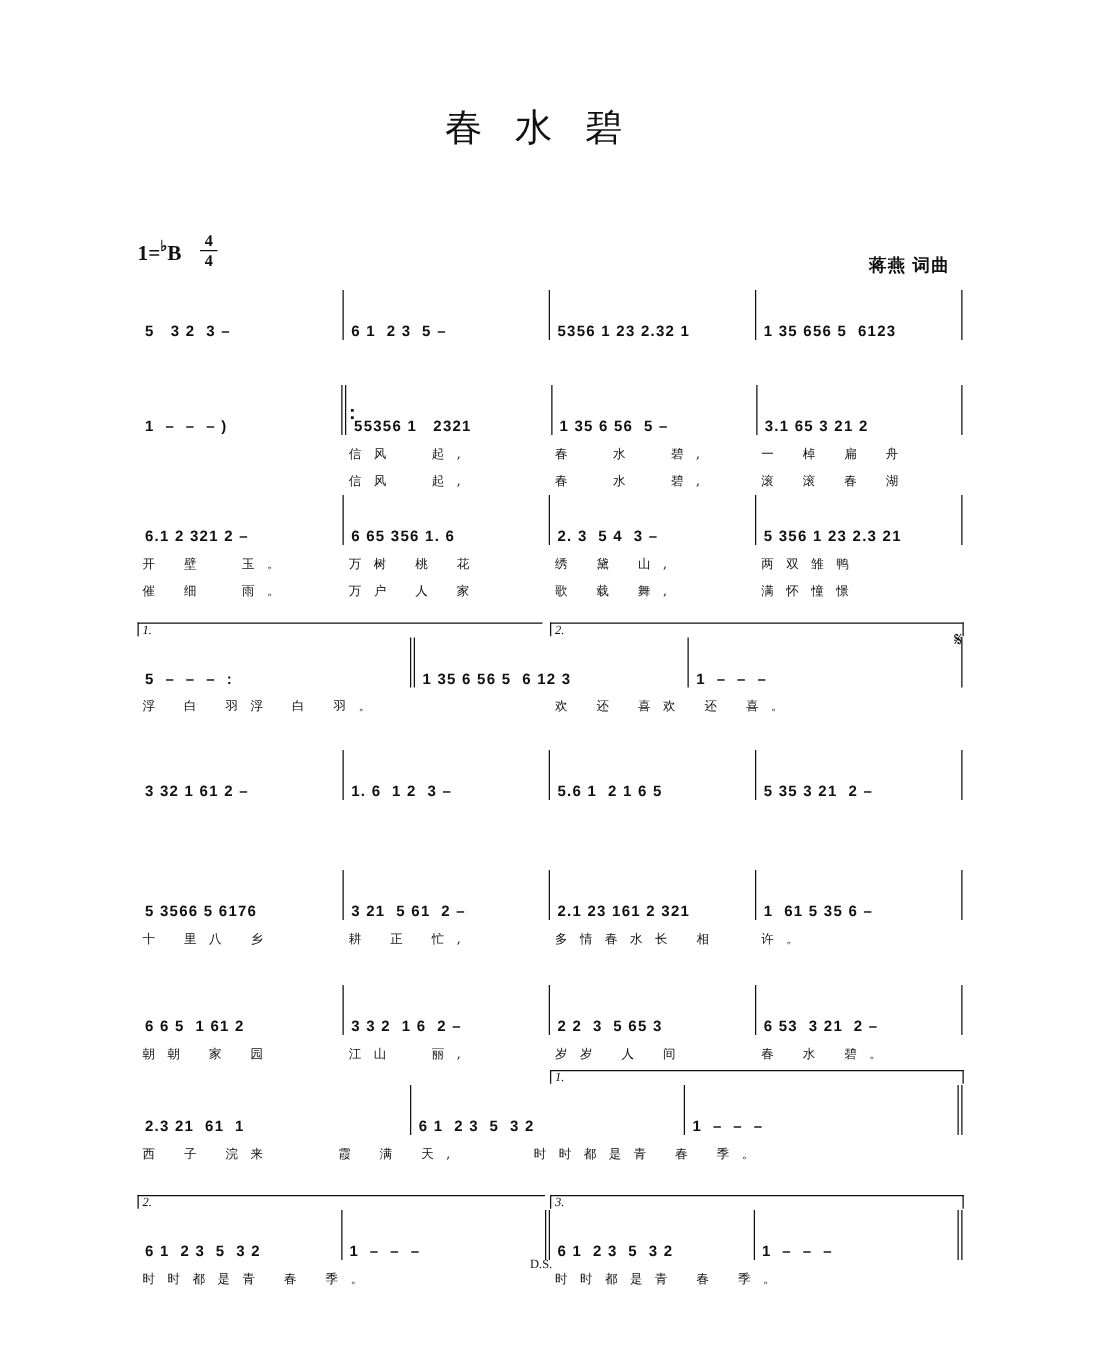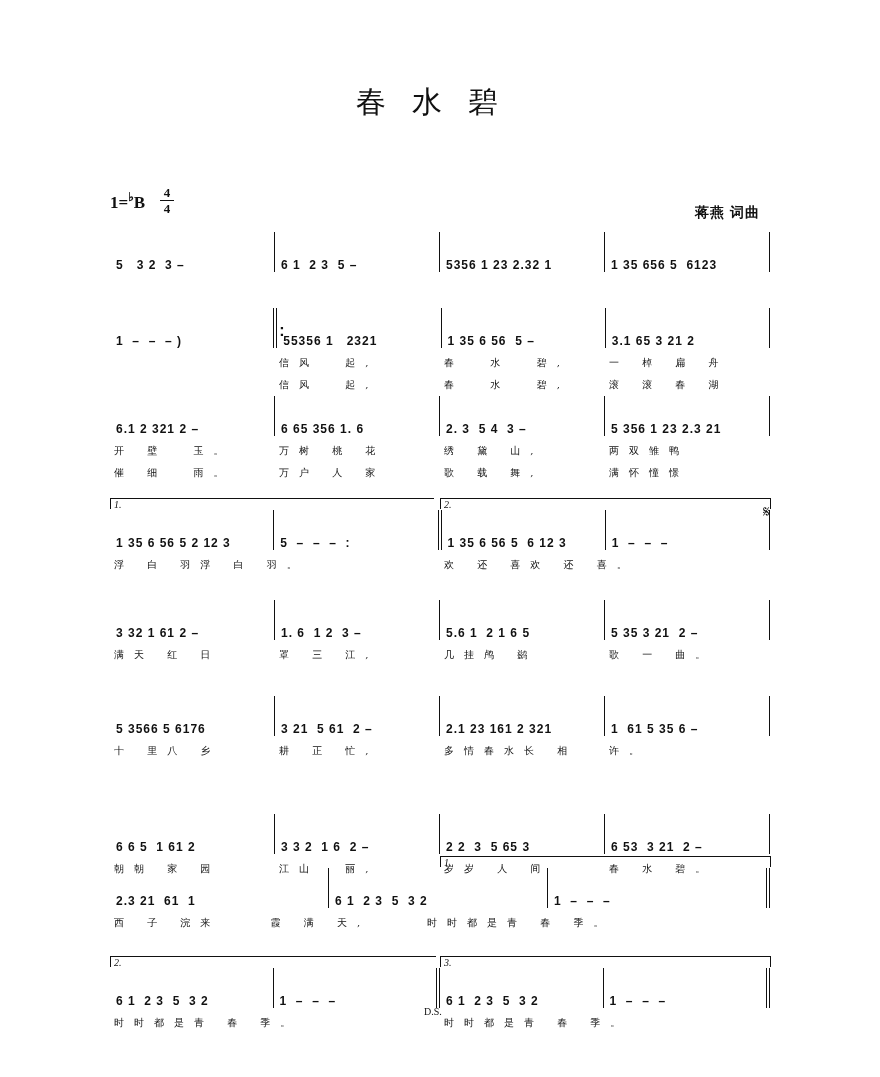--- a/index.html
+++ b/index.html
@@ -97,64 +97,57 @@
     <span>歌 载 舞,</span>
     <span>满怀憧憬</span>
   </div>
 </div>
 
 <div class="row" style="top:510px;">
   <div class="volta" style="left:0; width:320px;">1.</div>
   <div class="volta closed" style="left:330px; width:326px;">2.</div>
   <div class="segno">𝄋</div>
   <div class="notes">
-    <div class="measure first">1 35 6 56 5 2 12 3</div>
     <div class="measure">5  –  –  –  :</div>
     <div class="measure dbl-left">1 35 6 56 5  6 12 3</div>
     <div class="measure end-bar">1  –  –  –</div>
   </div>
   <div class="lyric">
     <span>浮 白 羽浮 白 羽。</span>
     <span></span>
     <span>欢 还 喜欢 还 喜。</span>
     <span></span>
   </div>
 </div>
 
 <div class="row" style="top:600px;">
   <div class="notes">
     <div class="measure first">3 32 1 61 2 –</div>
     <div class="measure">1. 6  1 2  3 –</div>
     <div class="measure">5.6 1  2 1 6 5</div>
     <div class="measure end-bar">5 35 3 21  2 –</div>
   </div>
-  <div class="lyric">
-    <span>满天 红 日</span>
-    <span>罩 三 江,</span>
-    <span>几挂鸬 鹚</span>
-    <span>歌 一 曲。</span>
-  </div>
 </div>
 
 <div class="row" style="top:696px;">
   <div class="notes">
     <div class="measure first">5 3566 5 6176</div>
     <div class="measure">3 21  5 61  2 –</div>
     <div class="measure">2.1 23 161 2 321</div>
     <div class="measure end-bar">1  61 5 35 6 –</div>
   </div>
   <div class="lyric">
     <span>十 里八 乡</span>
     <span>耕 正 忙,</span>
     <span>多情春水长 相</span>
     <span>许。</span>
   </div>
 </div>
 
-<div class="row" style="top:814px;">
+<div class="row" style="top:788px;">
   <div class="notes">
     <div class="measure first">6 6 5  1 61 2</div>
     <div class="measure">3 3 2  1 6  2 –</div>
     <div class="measure">2 2  3  5 65 3</div>
     <div class="measure end-bar">6 53  3 21  2 –</div>
   </div>
   <div class="lyric">
     <span>朝朝 家 园</span>
     <span>江山  丽,</span>
     <span>岁岁 人 间</span>

